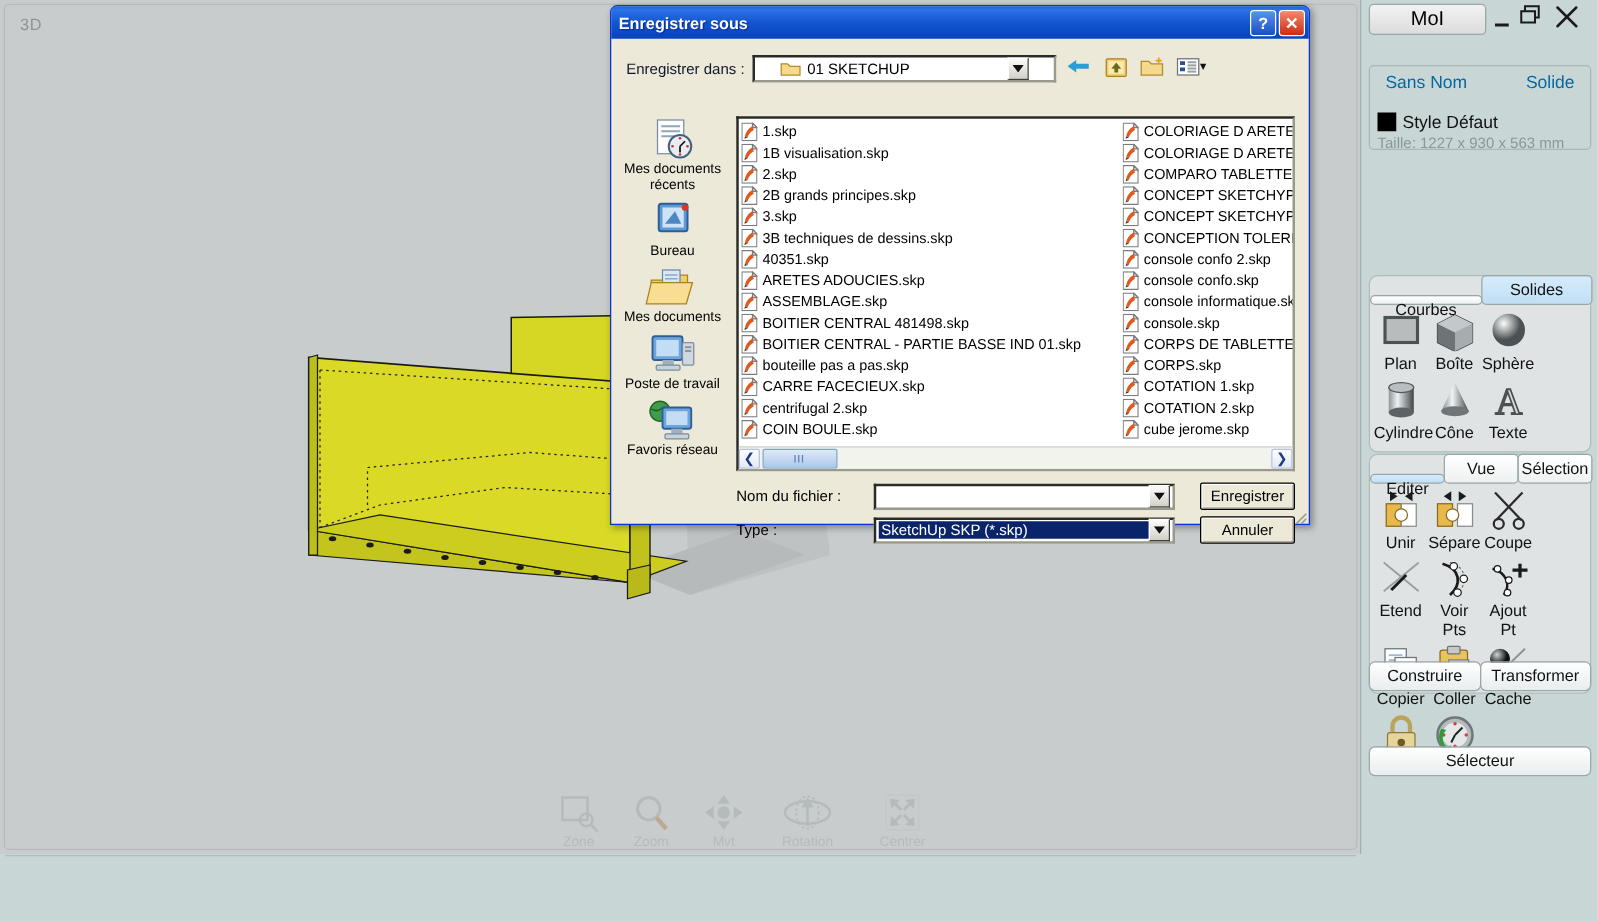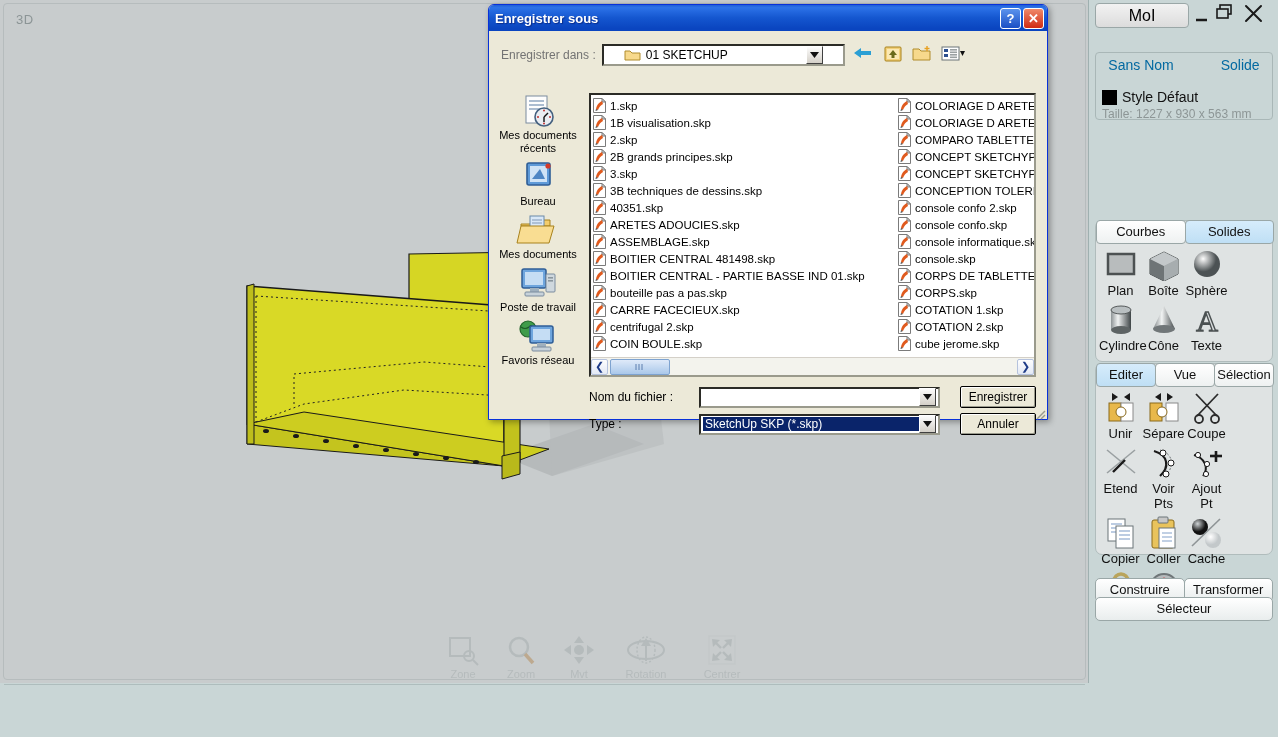--- a/index.html
+++ b/index.html
@@ -90,40 +90,40 @@
     background: #dfe3e3; border: 1px solid #b0bcbc; border-radius: 7px;
   }
   .tabrow { position: absolute; left: 0; top: -1px; width: 178px;
             display: flex; height: 24px; }
   .tabbtn {
     flex: 1; border: 1px solid #9aa7a7; border-radius: 4px;
     background: linear-gradient(#ffffff,#eef1f1);
     font-size: 13px; text-align: center; line-height: 21px;
     color: #111; cursor: pointer; margin-left: -1px;
   }
-  .tabbtn:first-child { margin-left: 0; }
+  .tabbtn:first-child { margin-left: 0; margin-top: 16px; }
   .tabbtn.active { background: linear-gradient(#d6ecfb,#bfdff5); }
 
   .toolgrid { display: flex; flex-wrap: wrap; padding: 26px 3px 5px 3px; }
   .tool { width: 43px; text-align: center; margin-bottom: 4px; cursor: pointer; }
   .tool .gicon { display: block; height: 36px; }
   .tool .glabel { display: block; font-size: 13px; color: #111; }
 
   #grp-solides { top: 220px; height: 142px; }
   #grp-editer  { top: 363px; height: 192px; }
 
   .btnrow { position: absolute; left: 5px; width: 178px; display: flex; }
   .bigbtn {
     flex: 1; border: 1px solid #9aa7a7; border-radius: 5px;
     background: linear-gradient(#ffffff,#e9eded);
     font-size: 13px; text-align: center; height: 24px; line-height: 22px;
     color: #111; cursor: pointer; margin-left: -1px;
   }
   .bigbtn:first-child { margin-left: 0; }
-  #row-construire { top: 578px; border-radius: 10px; }
+  #row-construire { top: 529px; border-radius: 10px; }
   #row-selecteur { top: 597px; }
 
   
   #dialog {
     position: absolute; left: 488px; top: 4px;
     width: 560px; height: 416px;
     background: #ece9d8;
     border: 1px solid #0831d9;
     border-radius: 6px 6px 0 0;
     box-shadow: 2px 2px 6px rgba(0,0,0,.35);
@@ -141,21 +141,21 @@
     border: 1px solid #ffffff; margin-left: 2px;
     font-size: 13px; font-weight: bold; text-align: center; line-height: 19px;
     color: #fff; cursor: pointer;
   }
   #dlg-help { background: linear-gradient(#5b93ed,#1a4fc4); }
   #dlg-close { background: linear-gradient(#f08a6a,#d02b13); }
 
   #dlg-body { position: relative; width: 100%; height: 390px; padding: 6px 8px; }
 
   #lookin-row { display: flex; align-items: center; height: 24px; margin: 6px 0 8px 4px; }
-  #lookin-label { font-size: 12px; color: #737373; margin-right: 6px; }
+  #lookin-label { font-size: 12px; color: #0f172a; margin-right: 6px; }
   #lookin-combo {
     width: 243px; height: 22px; background: #fff;
     border: 2px inset #9a9a8c; border-top-color:#7f7f72; border-left-color:#7f7f72;
     display: flex; align-items: center; padding: 0 20px;
   }
   .folder-ico { width: 17px; height: 14px; margin-right: 5px; }
   #lookin-text { flex: 1; font-size: 12px; color: #000; }
   .combo-arrow {
     width: 17px; height: 18px; background: linear-gradient(#fcfcfc,#d4d0c8);
     border: 1px solid #fff; border-right-color:#404040; border-bottom-color:#404040;

